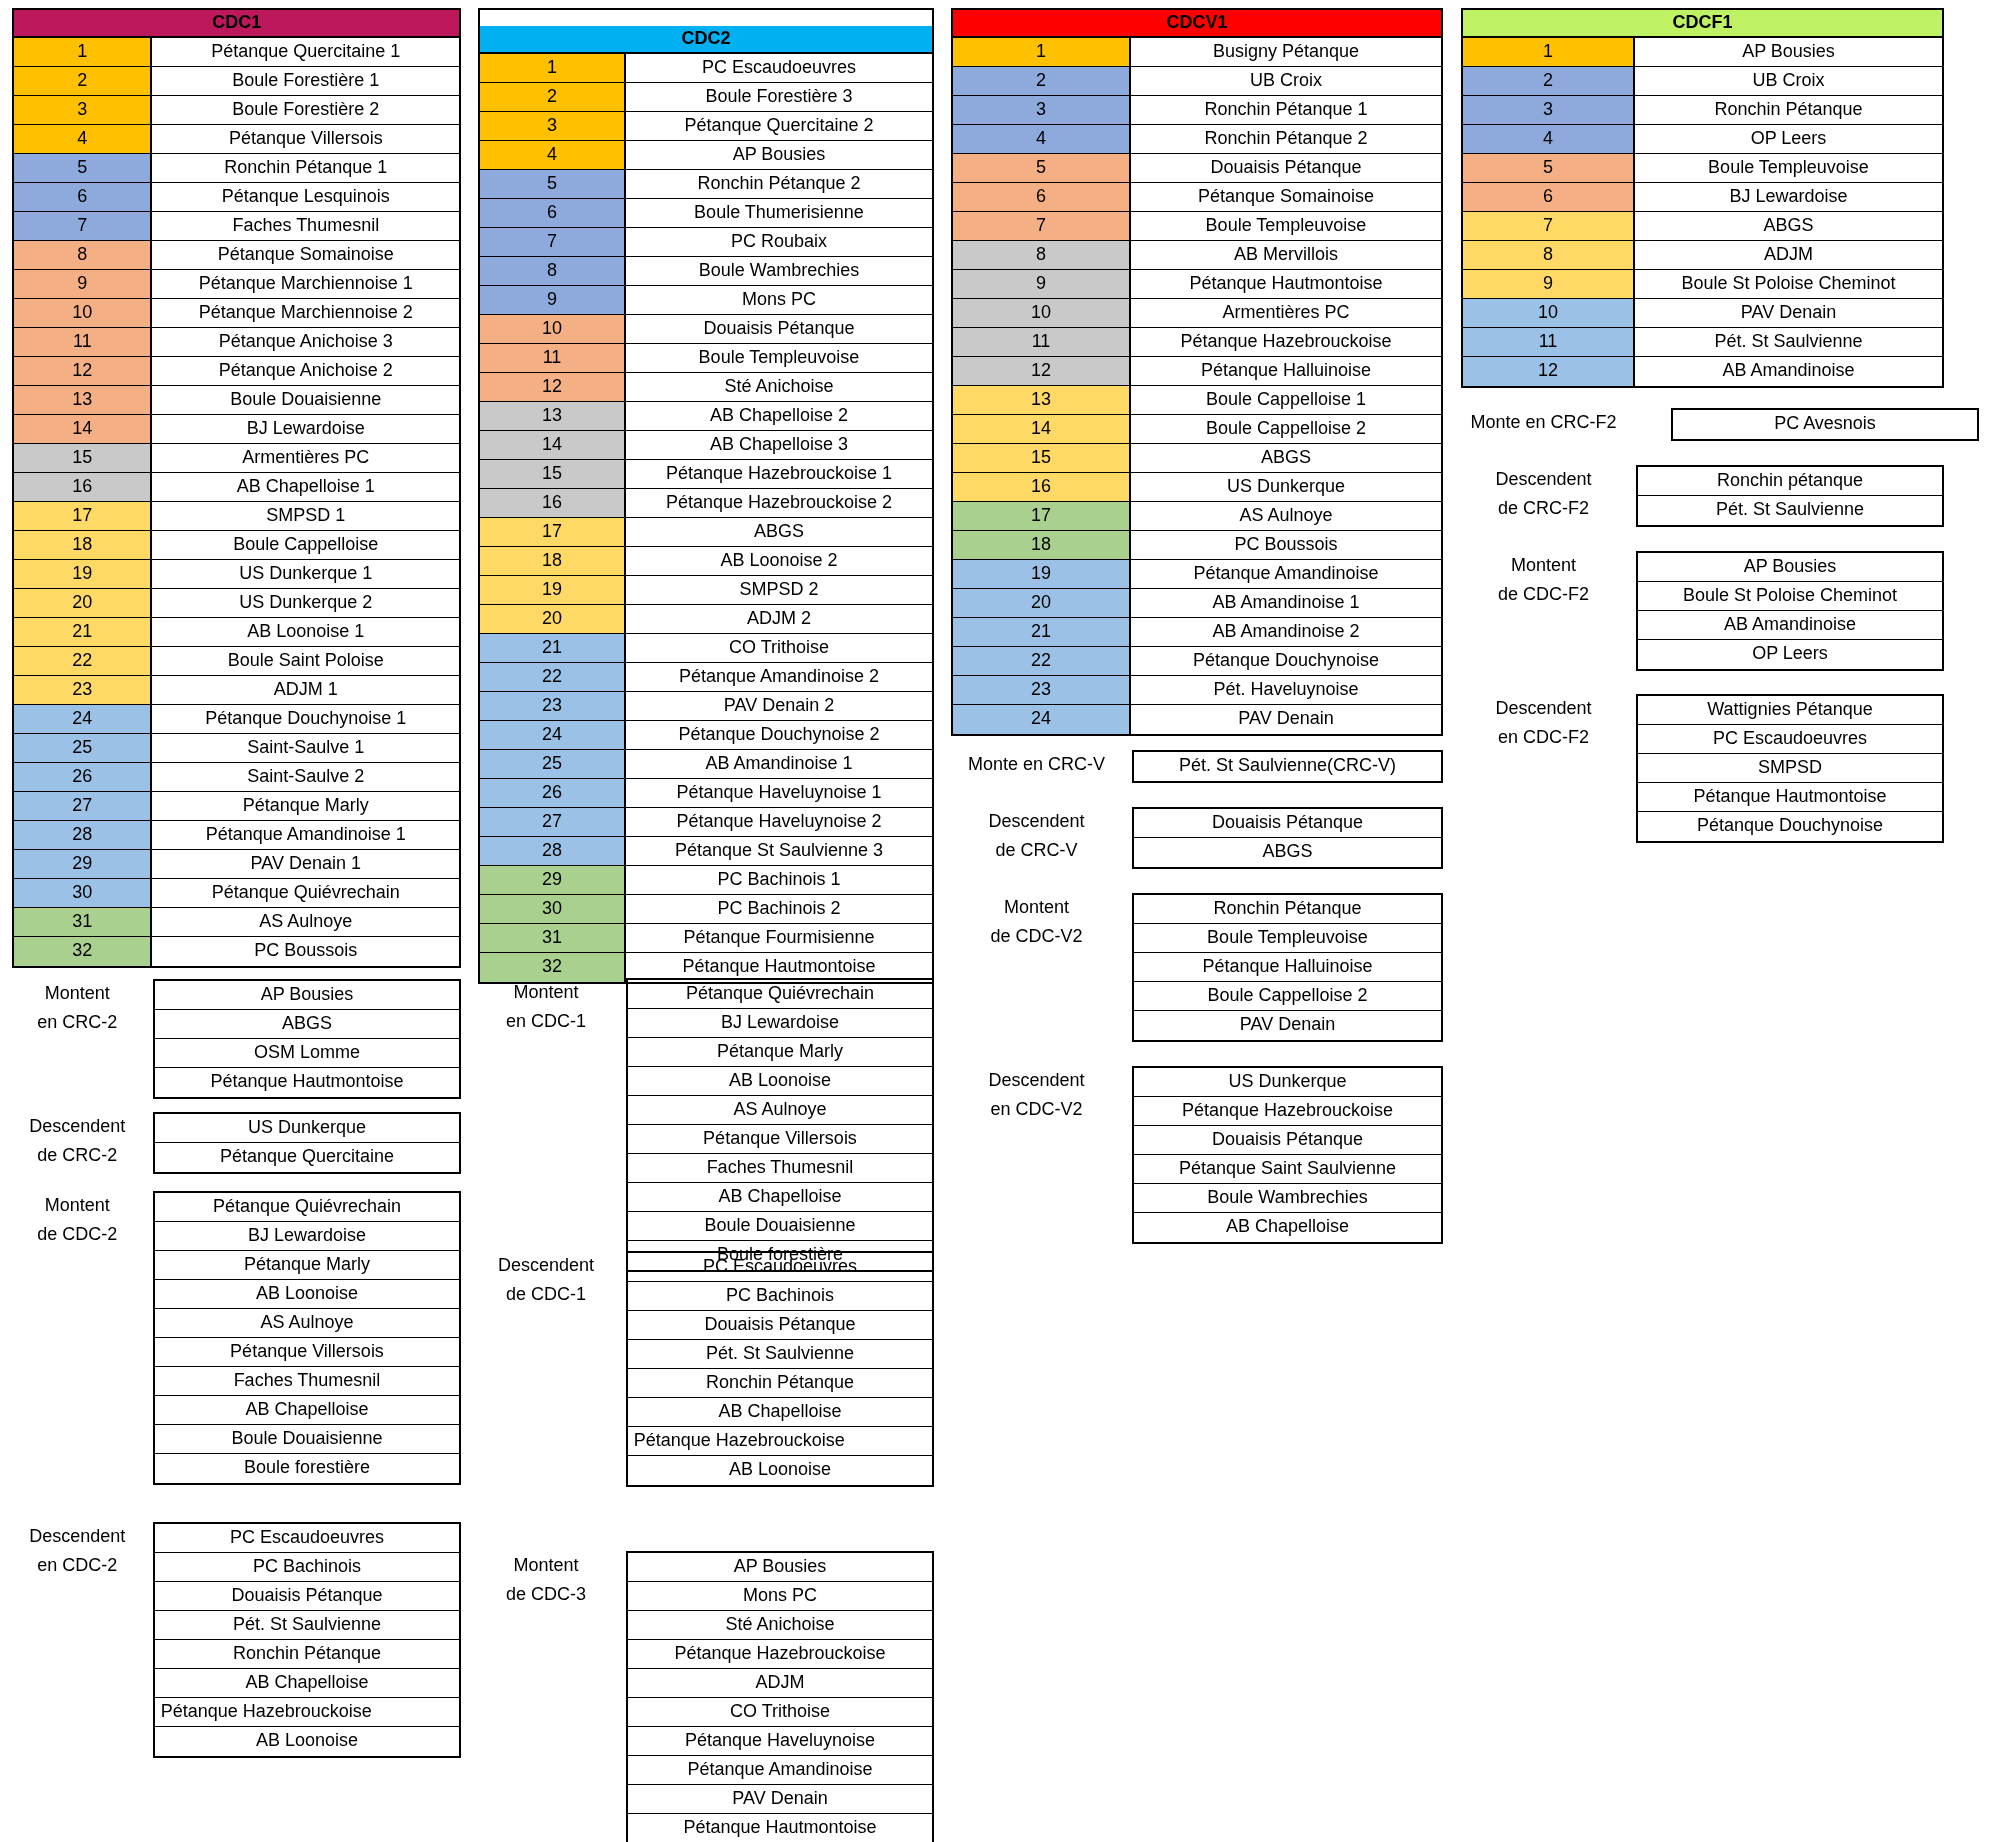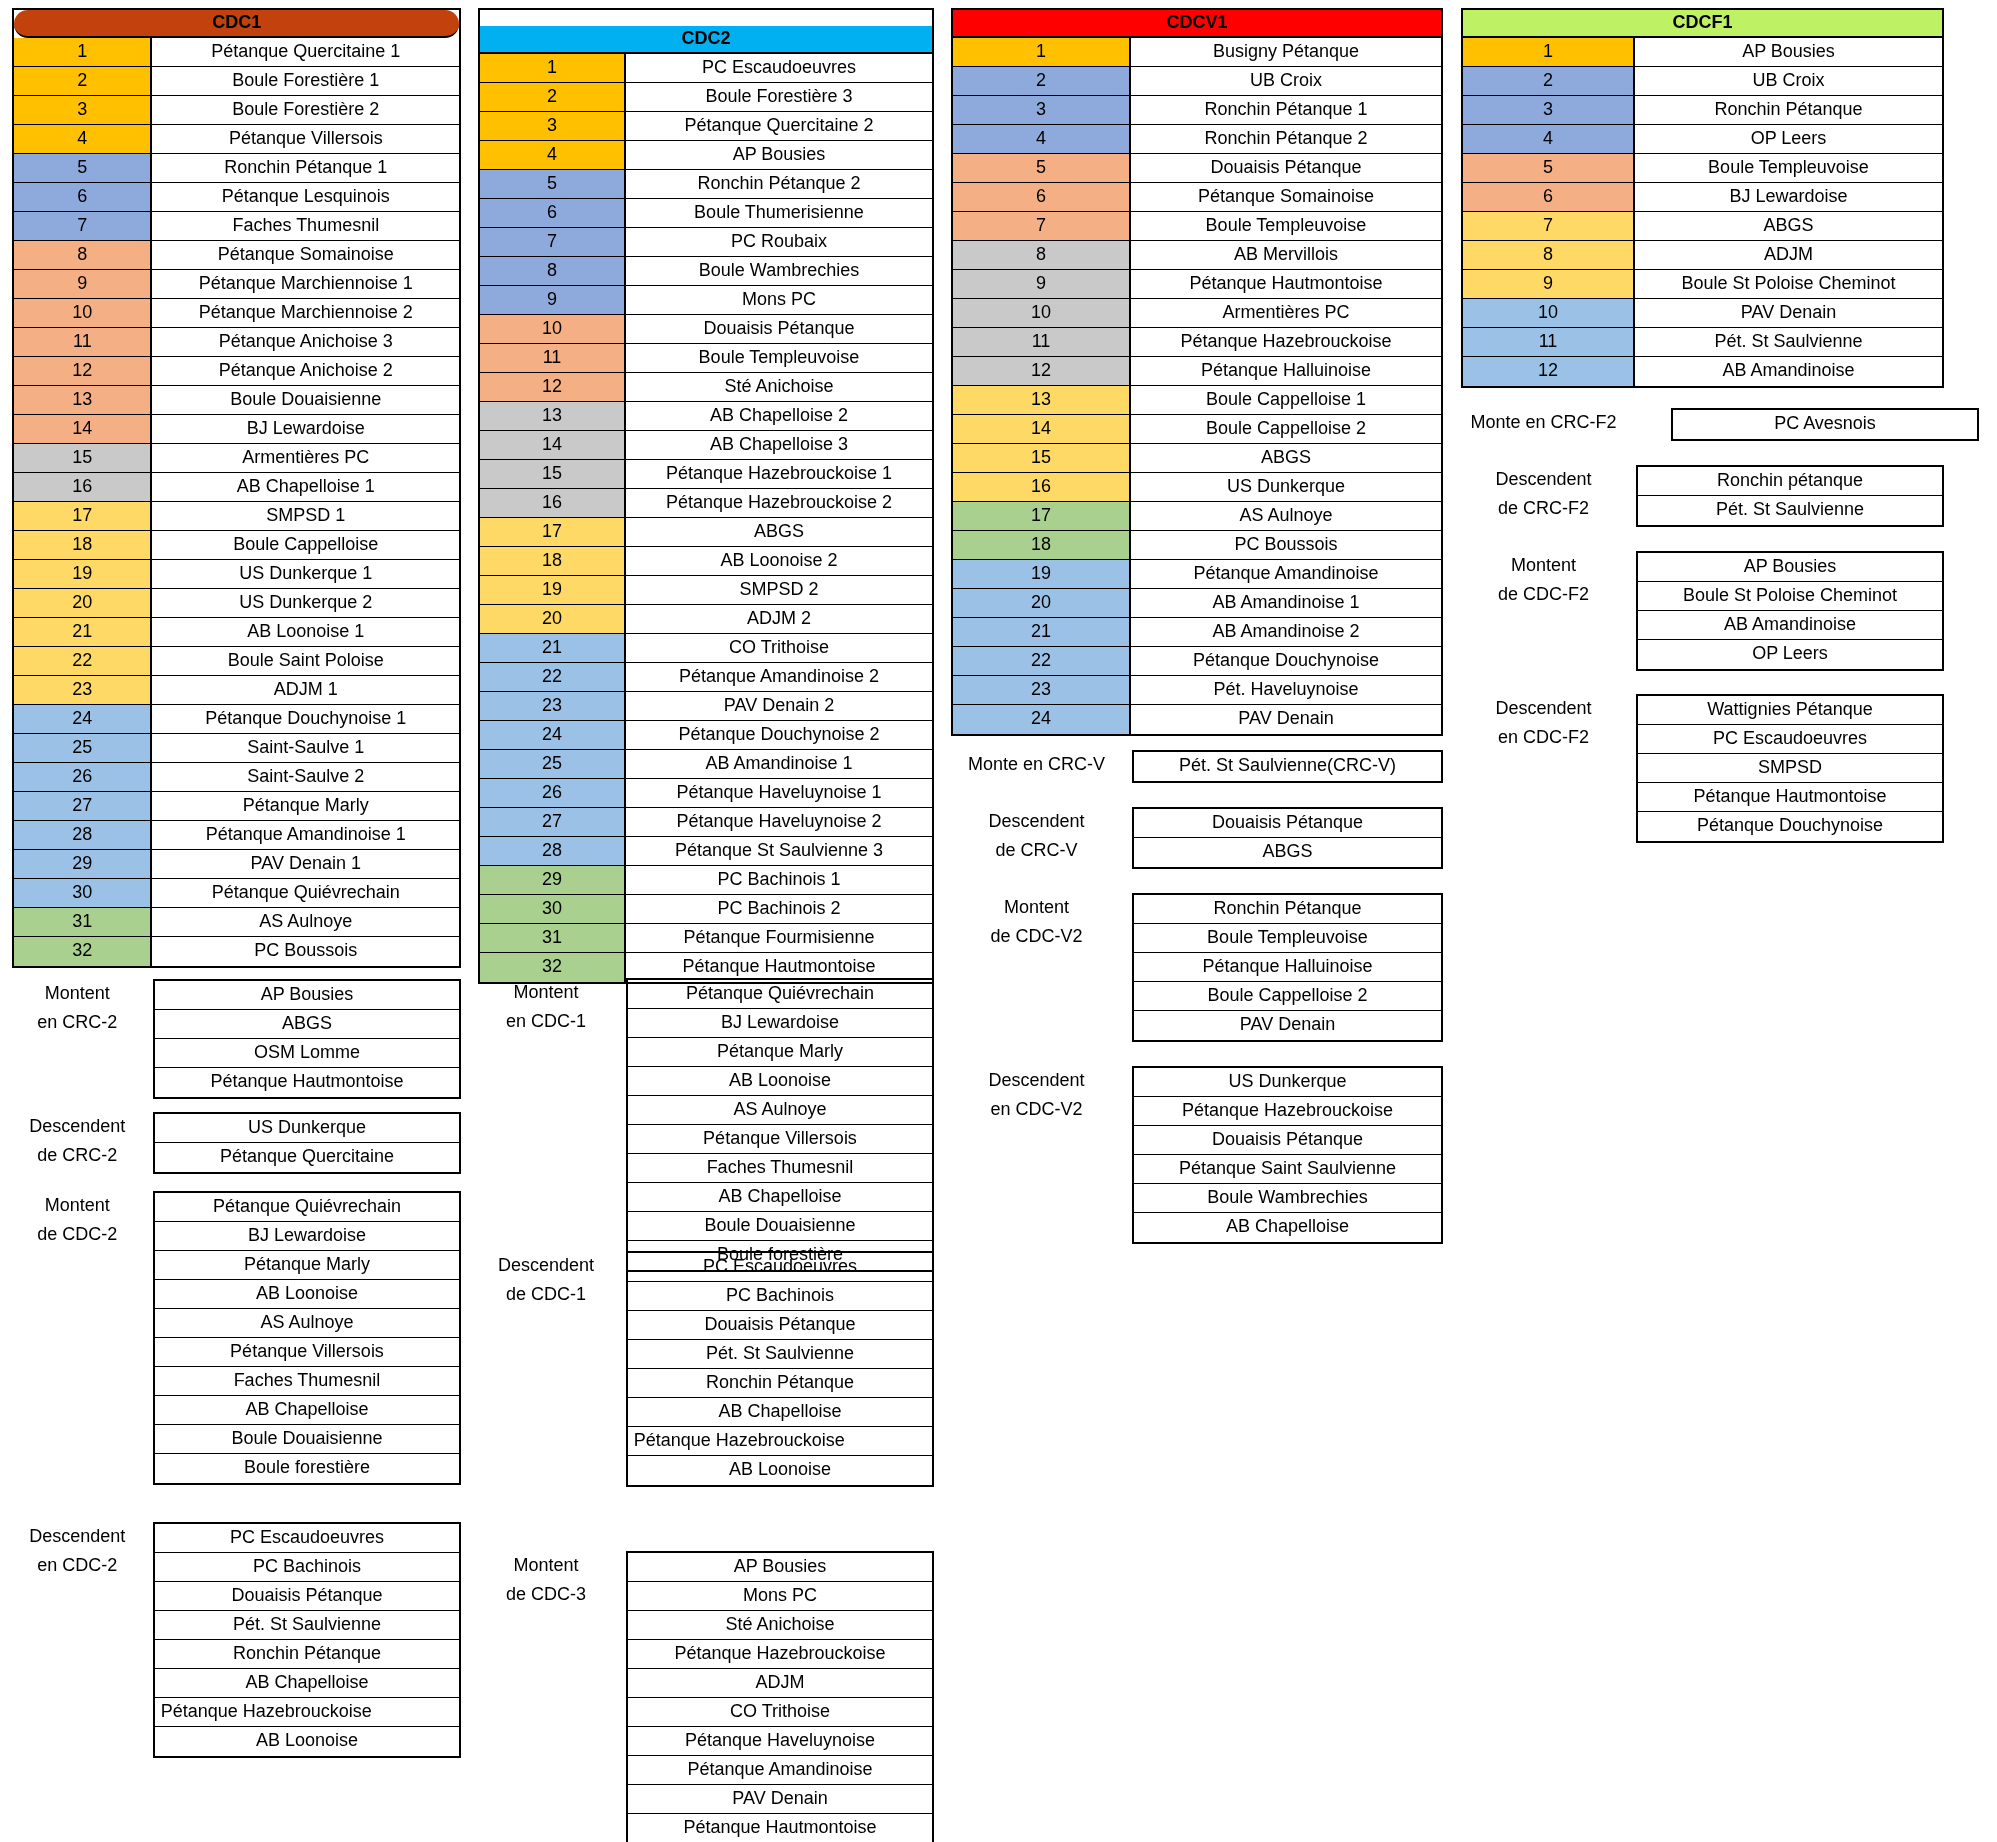--- a/index.html
+++ b/index.html
@@ -18,21 +18,21 @@
   .list .item { height:29px; border-bottom:1.9px solid #000; box-sizing:border-box;
                 text-align:center; font-size:18px; line-height:26.5px; white-space:nowrap; }
   .list .item:last-child { border-bottom:none; }
   .list .item.left { text-align:left; padding-left:5.7px; }
 </style>
 </head>
 <body>
 
 <div id="root">
     <div class="tbl" style="left: 12.3px; top: 7.6px; width: 449px;">
-      <div class="hdr" style="background: #c2410c; border-radius: 14px;">CDC1</div>
+      <div class="hdr" style="background: #be185d;">CDC1</div>
       <div class="row">
         <div class="num" style="width: 138px; background: rgb(255, 192, 0);">1</div>
         <div class="name">Pétanque Quercitaine 1</div>
       </div>
       <div class="row">
         <div class="num" style="width: 138px; background: rgb(255, 192, 0);">2</div>
         <div class="name">Boule Forestière 1</div>
       </div>
       <div class="row">
         <div class="num" style="width: 138px; background: rgb(255, 192, 0);">3</div>

